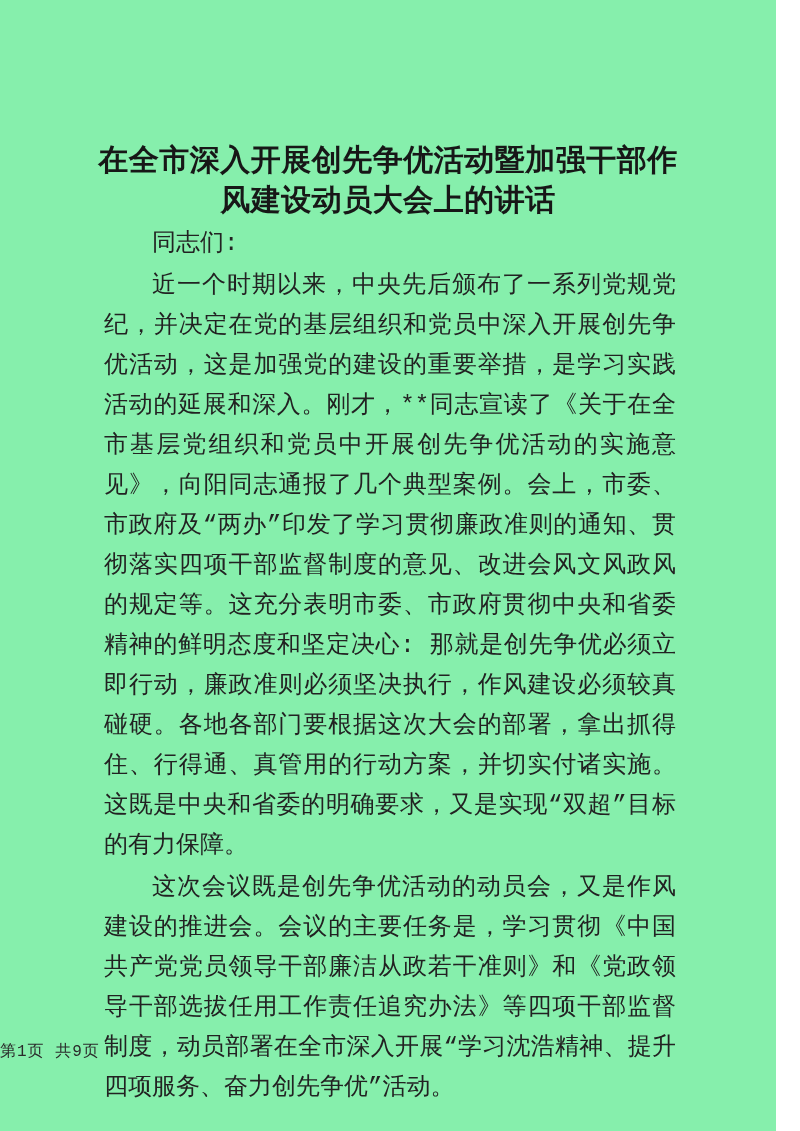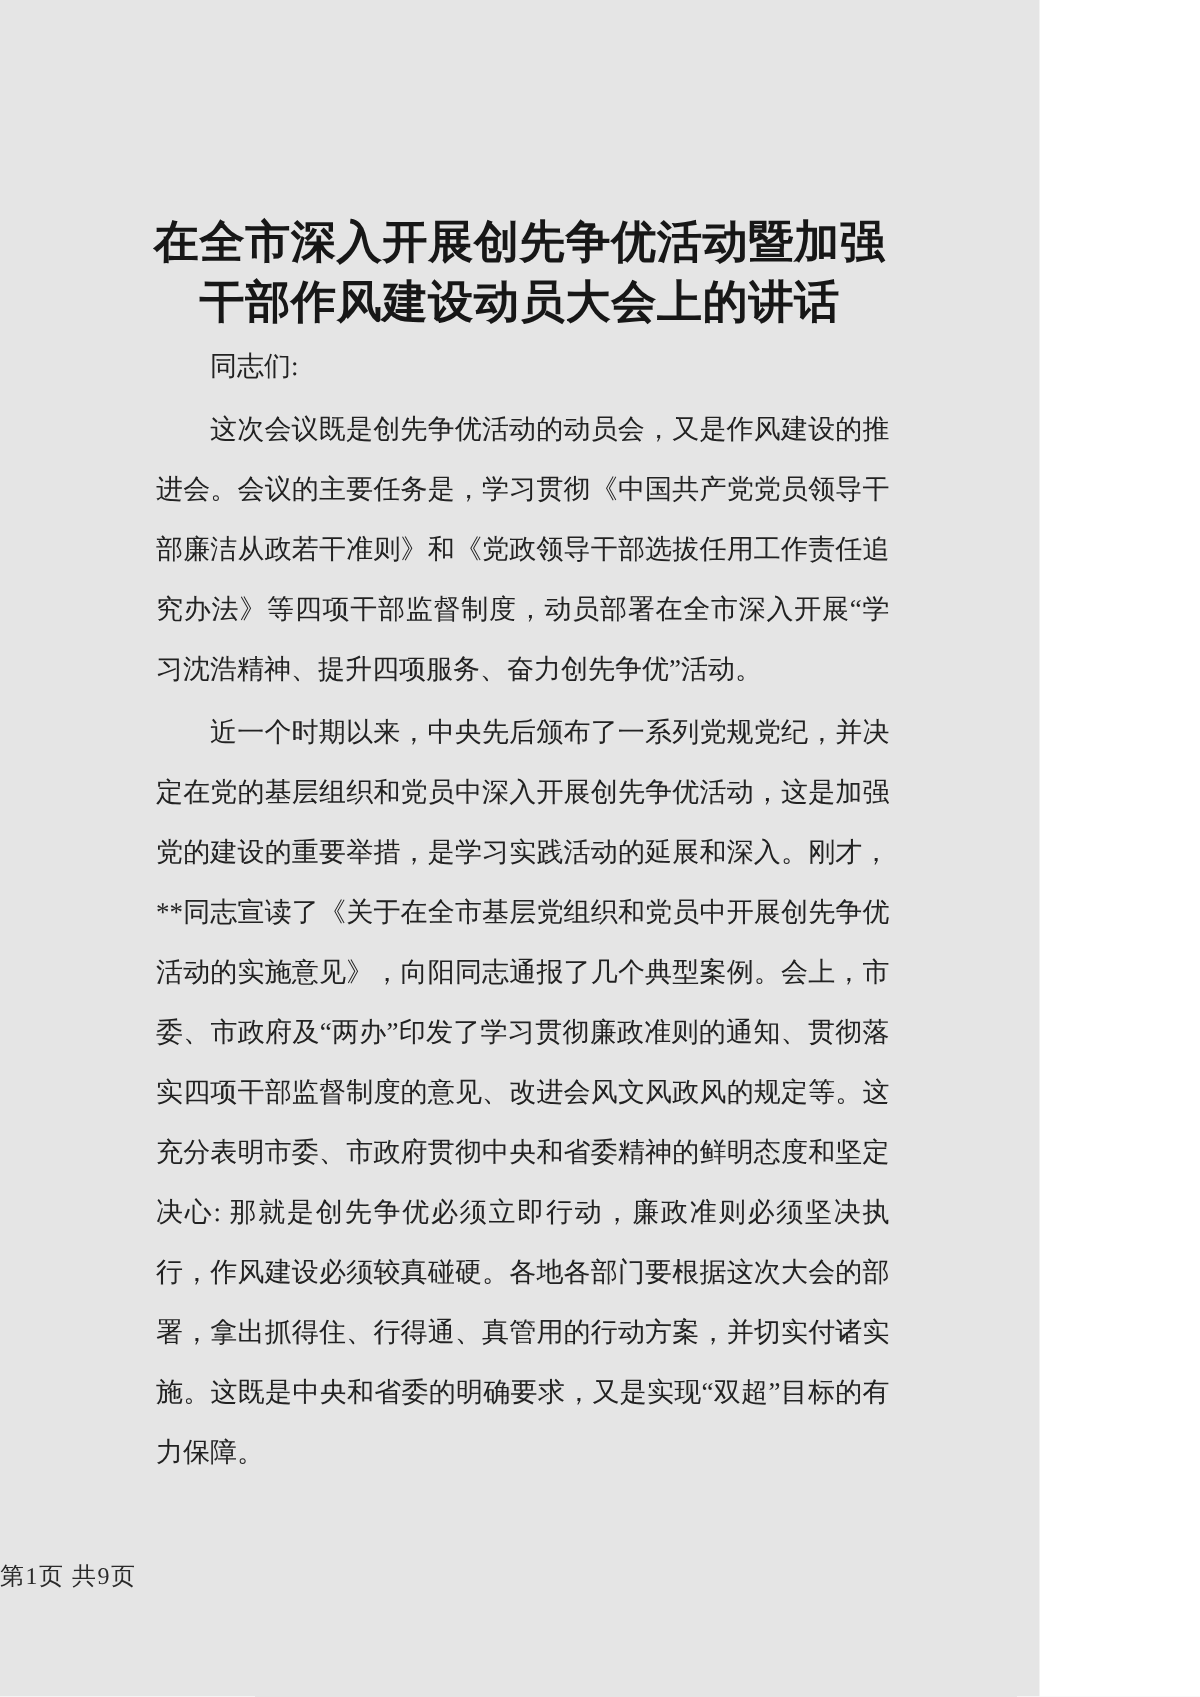--- a/index.html
+++ b/index.html
@@ -2,39 +2,39 @@
 <html lang="zh"><head>
 <meta charset="utf-8">
 <style>
   html, body {
     margin: 0;
     padding: 0;
     background: #ffffff;
   }
   .page {
     position: relative;
-    width: 693px;
+    width: 776px;
     height: 1131px;
-    background: #e5e5e5;
+    background: #86efac;
     overflow: hidden;
-    font-family: Liberation Serif, serif;
+    font-family: Liberation Mono, monospace;
     color: #1e1e1e;
   }
   .doc-title {
     margin: 142px 88px 0 88px;
     text-align: center;
     font-size: 30px;
     line-height: 40px;
     font-weight: bold;
     color: #171717;
     letter-spacing: 0.5px;
   }
   .doc-body {
     margin: 2px 100px 0 104px;
-    font-size: 18px;
+    font-size: 24px;
     line-height: 40px;
     text-align: justify;
     color: #222222;
   }
   .doc-body p {
     margin: 0 0 2px 0;
     text-indent: 2em;
     word-break: break-all;
   }
   .page-footer {
@@ -51,19 +51,19 @@
 </style>
 </head>
 <body>
 
 <div class="page">
 
   <h1 class="doc-title">在全市深入开展创先争优活动暨加强干部作风建设动员大会上的讲话</h1>
 
   <div class="doc-body">
     <p>同志们:</p>
+    <p>近一个时期以来，中央先后颁布了一系列党规党纪，并决定在党的基层组织和党员中深入开展创先争优活动，这是加强党的建设的重要举措，是学习实践活动的延展和深入。刚才，**同志宣读了《关于在全市基层党组织和党员中开展创先争优活动的实施意见》，向阳同志通报了几个典型案例。会上，市委、市政府及“两办”印发了学习贯彻廉政准则的通知、贯彻落实四项干部监督制度的意见、改进会风文风政风的规定等。这充分表明市委、市政府贯彻中央和省委精神的鲜明态度和坚定决心: 那就是创先争优必须立即行动，廉政准则必须坚决执行，作风建设必须较真碰硬。各地各部门要根据这次大会的部署，拿出抓得住、行得通、真管用的行动方案，并切实付诸实施。这既是中央和省委的明确要求，又是实现“双超”目标的有力保障。</p>
     <p>这次会议既是创先争优活动的动员会，又是作风建设的推进会。会议的主要任务是，学习贯彻《中国共产党党员领导干部廉洁从政若干准则》和《党政领导干部选拔任用工作责任追究办法》等四项干部监督制度，动员部署在全市深入开展“学习沈浩精神、提升四项服务、奋力创先争优”活动。</p>
-    <p>近一个时期以来，中央先后颁布了一系列党规党纪，并决定在党的基层组织和党员中深入开展创先争优活动，这是加强党的建设的重要举措，是学习实践活动的延展和深入。刚才，**同志宣读了《关于在全市基层党组织和党员中开展创先争优活动的实施意见》，向阳同志通报了几个典型案例。会上，市委、市政府及“两办”印发了学习贯彻廉政准则的通知、贯彻落实四项干部监督制度的意见、改进会风文风政风的规定等。这充分表明市委、市政府贯彻中央和省委精神的鲜明态度和坚定决心: 那就是创先争优必须立即行动，廉政准则必须坚决执行，作风建设必须较真碰硬。各地各部门要根据这次大会的部署，拿出抓得住、行得通、真管用的行动方案，并切实付诸实施。这既是中央和省委的明确要求，又是实现“双超”目标的有力保障。</p>
   </div>
 
   <div class="page-footer">第1页 共9页</div>
 
 </div>
 
 </body></html>

